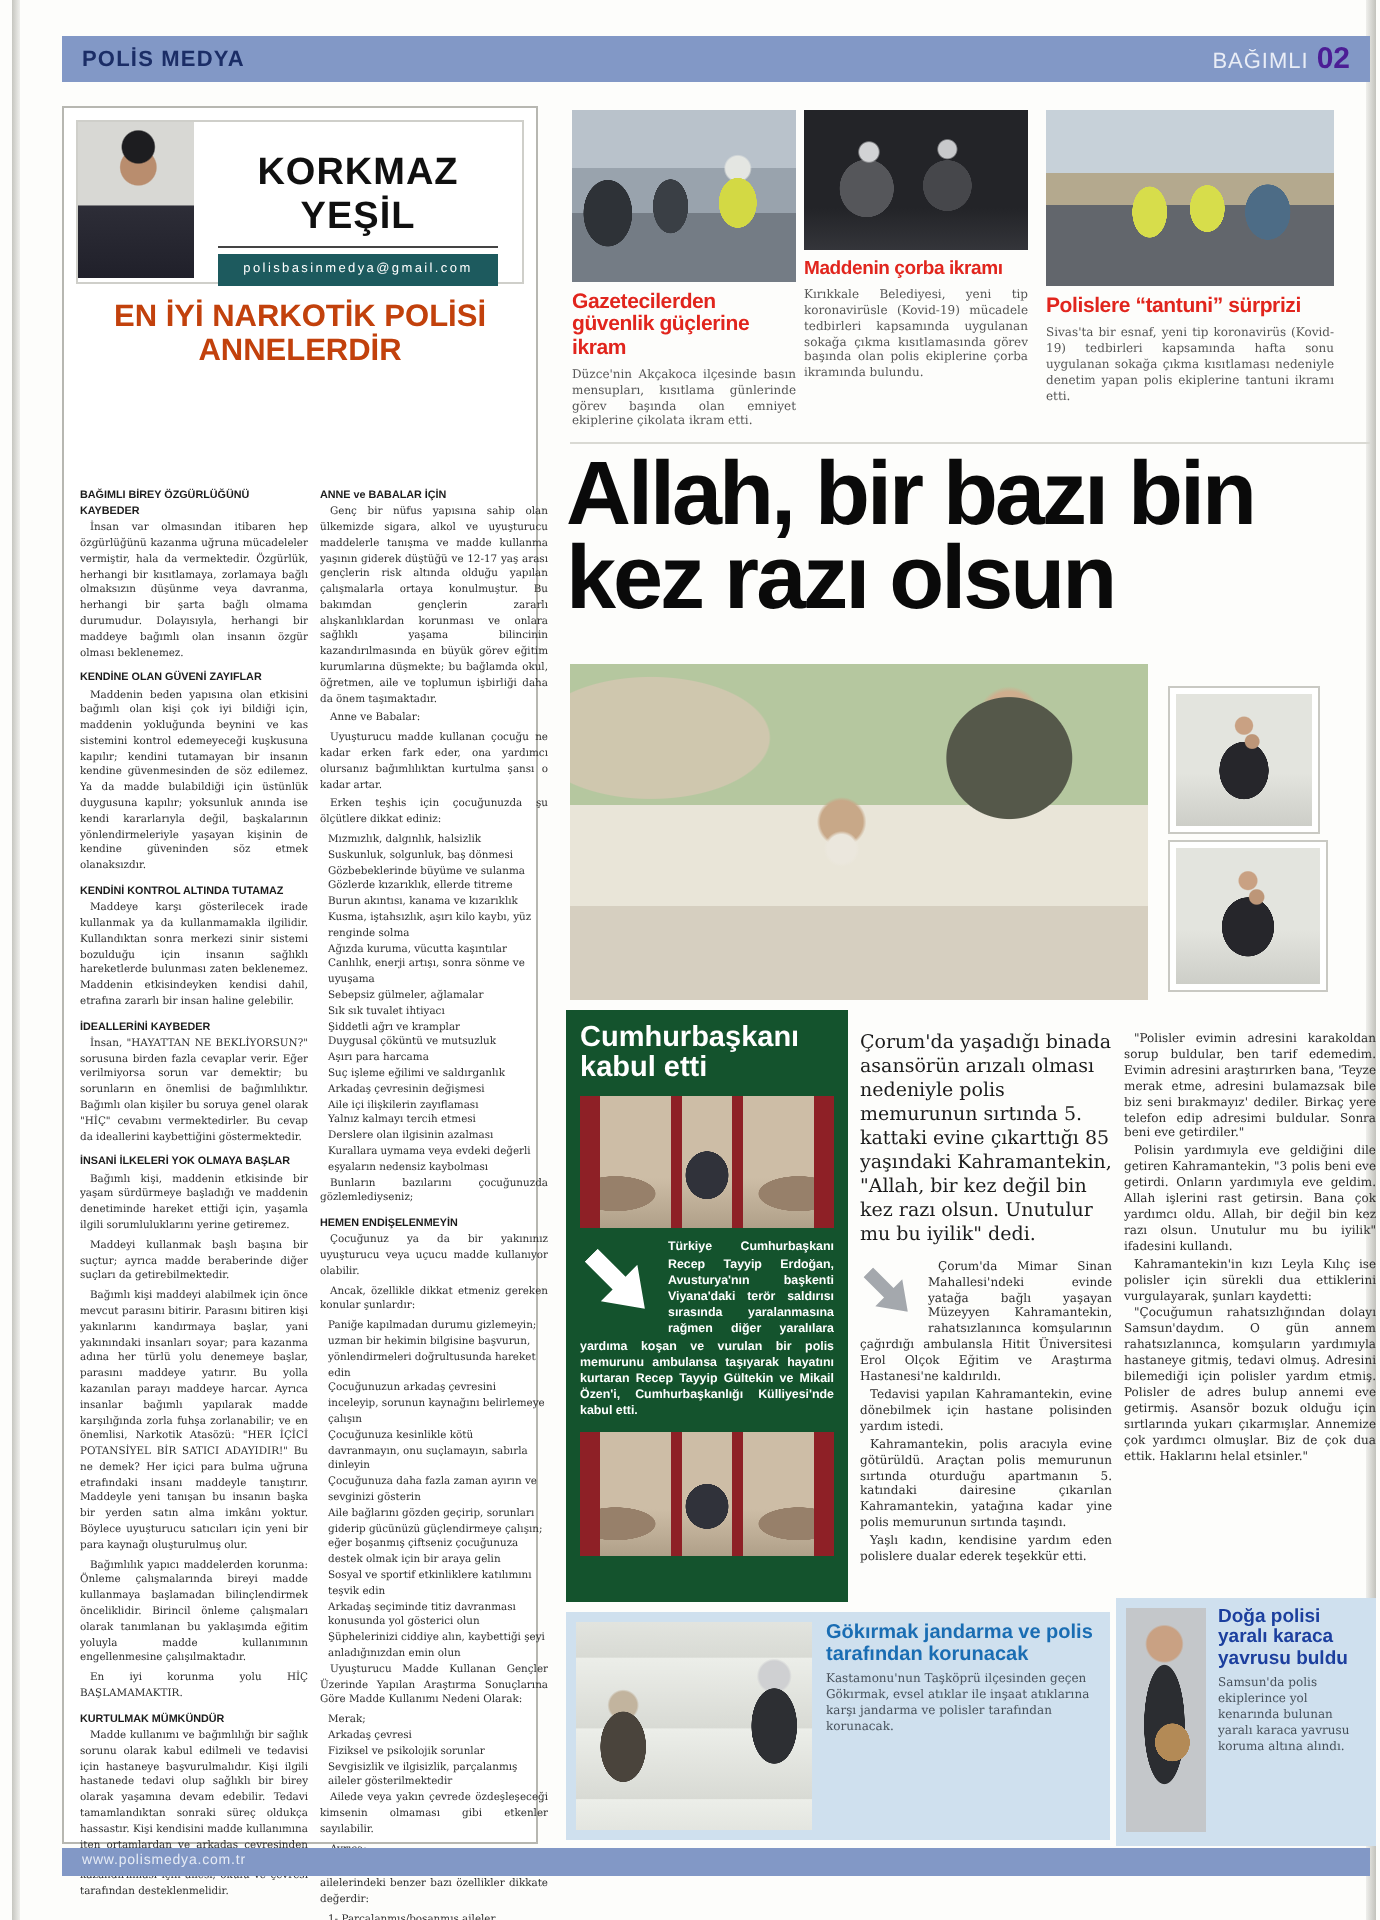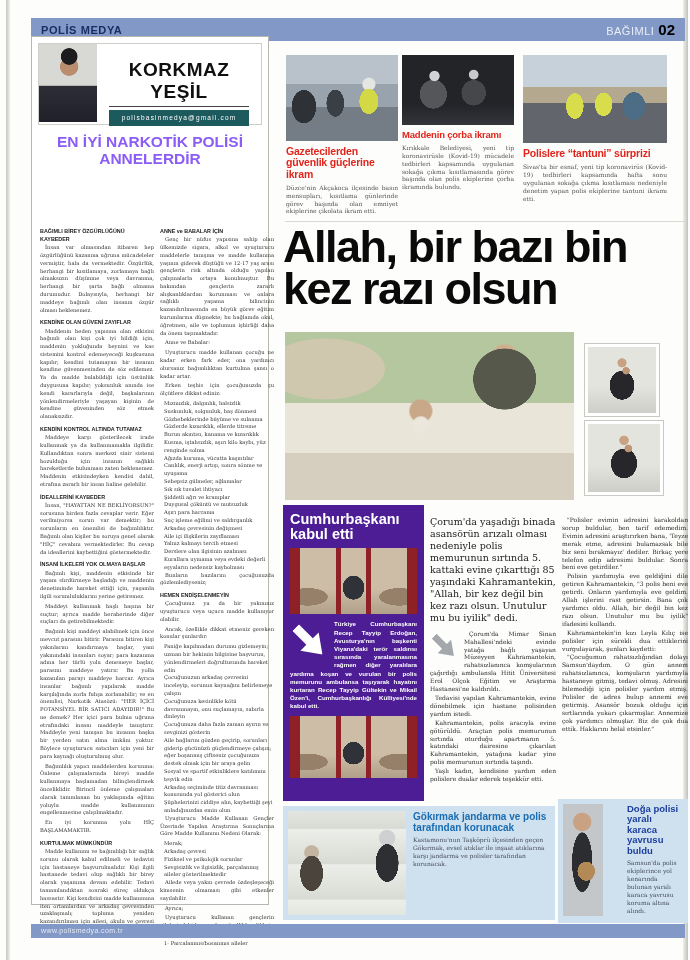--- a/index.html
+++ b/index.html
@@ -8,39 +8,39 @@
   .edge{position:absolute;top:0;height:960px;pointer-events:none;}
   .edge-l{left:6px;width:4px;background:linear-gradient(90deg,#c6c6c0,#efefec);}
   .edge-r{left:683px;width:5px;background:linear-gradient(90deg,#efefec,#c2c2bc);}
 
   
   .topbar{position:absolute;left:31px;top:18px;width:654px;height:23px;background:#8298c6;
           display:flex;align-items:center;justify-content:space-between;padding:0 10px;box-sizing:border-box;}
   .brand{font-weight:bold;font-size:11px;letter-spacing:.6px;color:#1b2d66;}
   .section-wrap{display:flex;align-items:baseline;gap:4px;}
   .section{font-size:11px;color:#e9edf6;letter-spacing:.5px;}
-  .pageno{font-size:15px;font-weight:bold;color:#000000;}
+  .pageno{font-size:15px;font-weight:bold;color:#4c1d95;}
   .bottombar{position:absolute;left:31px;top:924px;width:654px;height:14px;background:#8298c6;
              color:#e6ebf5;font-size:7px;line-height:14px;padding-left:10px;box-sizing:border-box;letter-spacing:.4px;}
 
   
-  .left-article{position:absolute;left:31px;top:36px;width:238px;height:869px;background:#fff;
+  .left-article{position:absolute;left:31px;top:53px;width:238px;height:869px;background:#fff;
                 border:1px solid #b7b7b1;box-sizing:border-box;padding:6px;}
   .author-box{border:1px solid #cfcfca;height:80px;display:flex;margin-bottom:6px;}
   .ph{background-repeat:no-repeat;background-color:#a0a09c;}
   .ph-portrait{width:58px;height:78px;flex:0 0 58px;background:
      radial-gradient(circle at 52% 16%, #1d1d20 0 11%, rgba(0,0,0,0) 12%),
      radial-gradient(circle at 52% 29%, #b98d6e 0 14%, rgba(0,0,0,0) 15%),
      linear-gradient(180deg,#d8d8d4 0 53%, #2d2d37 54%, #20202a 100%);}
   .author-right{flex:1;text-align:center;padding:0 6px;}
   .author-name{font-size:19px;font-weight:800;letter-spacing:.5px;color:#101010;margin-top:15px;}
   .author-rule{height:1px;background:#444;margin:3px 6px 0 6px;}
   .author-mailbar{margin:3px 6px 0 6px;height:16px;background:#1d5a5e;color:#fff;
                   font-size:6.5px;letter-spacing:1.2px;line-height:16px;}
-  .col-headline{text-align:center;font-size:15.5px;font-weight:800;line-height:1.12;color:#8b5cf6;
+  .col-headline{text-align:center;font-size:15.5px;font-weight:800;line-height:1.12;color:#c2410c;
                 margin:8px 0 10px 0;}
   .acol{position:absolute;top:186px;width:114px;font-family:"DejaVu Serif",serif;font-size:5.2px;
         line-height:1.5;text-align:justify;color:#2f2f2f;overflow:hidden;height:722px;}
   .acol1{left:8px;} .acol2{left:128px;}
   .b-h{font-family:"Liberation Sans",sans-serif;font-weight:bold;font-size:5.4px;margin:4px 0 1px 0;color:#1c1c1c;text-align:left;}
   .b-p{margin:0 0 2px 0;text-indent:5px;}
   .b-li{margin:0;padding-left:4px;text-align:left;}
 
   
   .brief{position:absolute;top:55px;}
@@ -94,21 +94,21 @@
   .mcol-3{left:562px;top:516px;width:126px;height:278px;overflow:hidden;}
   .lead{font-size:9.5px;line-height:1.26;color:#1c1c1c;margin-bottom:6px;}
   .smalltext,.mcol-3{font-size:6px;line-height:1.32;text-align:justify;}
   .mcol-3 .b-p{text-indent:5px;margin:0 0 1px 0;}
   .smalltext .b-p{text-indent:5px;margin:0 0 1px 0;}
   .arrow{clip-path:polygon(0% 38%,52% 38%,52% 16%,100% 50%,52% 84%,52% 62%,0% 62%);transform:rotate(45deg);}
   .arrow-gray{float:left;width:28px;height:28px;background:#a4a8ad;margin:2px 6px 4px 0;}
   .arrow-white{float:left;width:38px;height:38px;background:#ffffff;margin:2px 6px 2px 0;}
 
   
-  .blue-box{position:absolute;left:283px;top:505px;width:141px;height:296px;background:#4c1d95;
+  .blue-box{position:absolute;left:283px;top:505px;width:141px;height:296px;background:#14532d;
             box-sizing:border-box;padding:7px;color:#fff;}
   .bb-hl{font-size:14.5px;font-weight:800;line-height:1.05;margin-bottom:6px;}
   .ph-meeting{width:100%;background:
      linear-gradient(90deg,#8e2026 0 8%, rgba(0,0,0,0) 8% 36%, #8e2026 36% 40%, rgba(0,0,0,0) 40% 60%, #8e2026 60% 64%, rgba(0,0,0,0) 64% 92%, #8e2026 92% 100%),
      radial-gradient(ellipse 14% 30% at 50% 60%, #30323a 0 60%, rgba(0,0,0,0) 61%),
      radial-gradient(ellipse 26% 22% at 14% 74%, #97806a 0 60%, rgba(0,0,0,0) 61%),
      radial-gradient(ellipse 26% 22% at 86% 74%, #97806a 0 60%, rgba(0,0,0,0) 61%),
      linear-gradient(180deg,#cdbda6 0 62%, #b0a089 100%);}
   .bb-ph1{height:66px;margin-bottom:6px;}
   .bb-ph2{height:62px;margin-top:5px;}
@@ -130,21 +130,21 @@
   .gok-hl{font-size:10px;font-weight:800;color:#1a6db3;line-height:1.12;margin-bottom:3px;}
   .gok-body{font-family:"DejaVu Serif",serif;font-size:6px;line-height:1.34;color:#47505a;}
 
   .doga-box{position:absolute;left:558px;top:799px;width:130px;height:124px;background:#cfe0ee;
             box-sizing:border-box;padding:5px;display:flex;}
   .ph-fawn{flex:0 0 40px;height:112px;background:
      radial-gradient(ellipse 36% 14% at 58% 60%, #b38a56 0 60%, rgba(0,0,0,0) 61%),
      radial-gradient(circle at 48% 16%, #c9a183 0 9%, rgba(0,0,0,0) 10%),
      radial-gradient(ellipse 42% 44% at 48% 52%, #2b2d31 0 60%, rgba(0,0,0,0) 61%),
      linear-gradient(180deg,#c4c7ca 0 100%);}
-  .doga-text{margin-left:24px;flex:1;}
+  .doga-text{margin-left:6px;flex:1;}
   .doga-hl{font-size:9.5px;font-weight:800;color:#1c3f9e;line-height:1.1;margin-bottom:3px;}
   .doga-body{font-family:"DejaVu Serif",serif;font-size:6px;line-height:1.34;color:#47505a;}
 </style>
 </head>
 <body>
 
 <div class="page">
   <div class="edge edge-l"></div>
   <div class="edge edge-r"></div>
 

